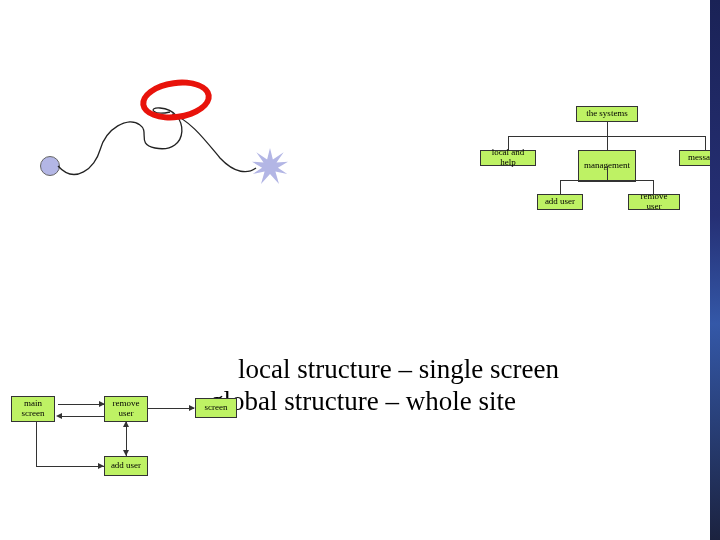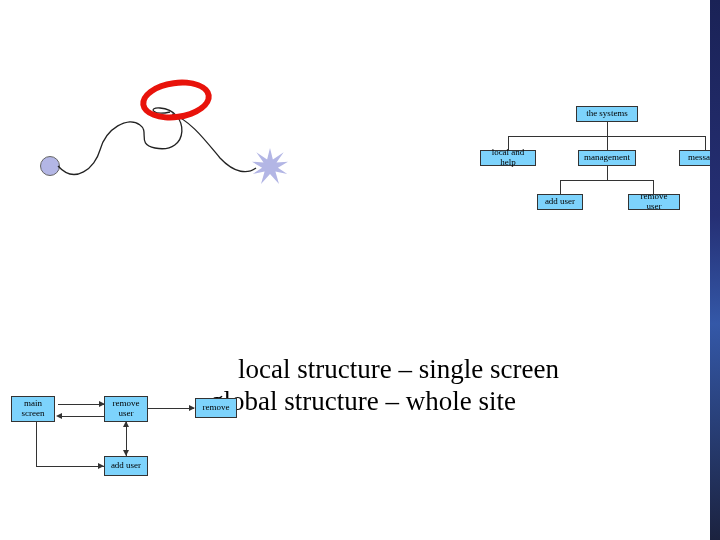--- a/index.html
+++ b/index.html
@@ -1,20 +1,20 @@
 <!DOCTYPE html>
 <html><head>
 <meta charset="utf-8">
 <style>
 html,body{margin:0;padding:0}
 body{width:720px;height:540px;background:#fff;font-family:'Times New Roman',serif;position:relative;overflow:hidden}
 .stage{position:absolute;inset:0}
 
 
-.node{position:absolute;background:#7dd3fc;border:1px solid #333;font-size:9px;line-height:1.1;text-align:center;display:flex;align-items:center;justify-content:center;padding:2px 4px;box-sizing:border-box}
+.node{position:absolute;background:#bef264;border:1px solid #333;font-size:9px;line-height:1.1;text-align:center;display:flex;align-items:center;justify-content:center;padding:2px 4px;box-sizing:border-box}
 
 
 .hline,.vline{position:absolute;background:#333}
 .hline{height:1px}
 .vline{width:1px}
 
 
 .sketch{position:absolute;left:40px;top:70px;width:260px;height:130px}
 .startdot{position:absolute;width:18px;height:18px;border-radius:50%;background:#b3b6e5;border:1px solid #666;left:0;top:86px}
 .red-oval{position:absolute;width:60px;height:28px;border:6px solid #e8130b;border-radius:50%;left:100px;top:10px;transform:rotate(-8deg)}
@@ -47,39 +47,39 @@
 
   <div>
     <div class="node" style="left:576px;top:106px;width:62px;height:16px">the systems</div>
     <div class="vline" style="left:607px;top:122px;height:14px"></div>
     <div class="hline" style="left:508px;top:136px;width:198px"></div>
     <div class="vline" style="left:508px;top:136px;height:14px"></div>
     <div class="vline" style="left:607px;top:136px;height:14px"></div>
     <div class="vline" style="left:705px;top:136px;height:14px"></div>
 
     <div class="node" style="left:480px;top:150px;width:56px;height:16px">local and help</div>
-    <div class="node" style="left:578px;top:150px;width:58px;height:16px">management</div>
+    <div class="node" style="left:578px;top:150px;width:58px;height:32px">management</div>
     <div class="node" style="left:679px;top:150px;width:52px;height:16px">messages</div>
 
     <div class="vline" style="left:607px;top:166px;height:14px"></div>
     <div class="hline" style="left:560px;top:180px;width:94px"></div>
     <div class="vline" style="left:560px;top:180px;height:14px"></div>
     <div class="vline" style="left:653px;top:180px;height:14px"></div>
 
     <div class="node" style="left:537px;top:194px;width:46px;height:16px">add user</div>
     <div class="node" style="left:628px;top:194px;width:52px;height:16px">remove user</div>
   </div>
 
   <div class="bigtext" style="left:238px;top:354px">local structure – single screen</div>
   <div class="bigtext" style="left:210px;top:386px">global structure – whole site</div>
 
   <div>
     <div class="node" style="left:11px;top:396px;width:44px;height:26px">main screen</div>
     <div class="node" style="left:104px;top:396px;width:44px;height:26px">remove user</div>
-    <div class="node" style="left:195px;top:398px;width:42px;height:20px">remove</div>
+    <div class="node" style="left:195px;top:398px;width:42px;height:20px">screen</div>
     <div class="node" style="left:104px;top:456px;width:44px;height:20px">add user</div>
 
     <div class="flow-arrow" style="left:58px;top:404px;width:46px"></div>
 
     <div class="hline" style="left:58px;top:416px;width:46px"></div>
     <span style="position:absolute;left:56px;top:412.5px;border-right:6px solid #333;border-top:3.5px solid transparent;border-bottom:3.5px solid transparent"></span>
 
     <div class="flow-arrow" style="left:148px;top:408px;width:46px"></div>
 
     <div class="vline" style="left:36px;top:422px;height:44px"></div>

